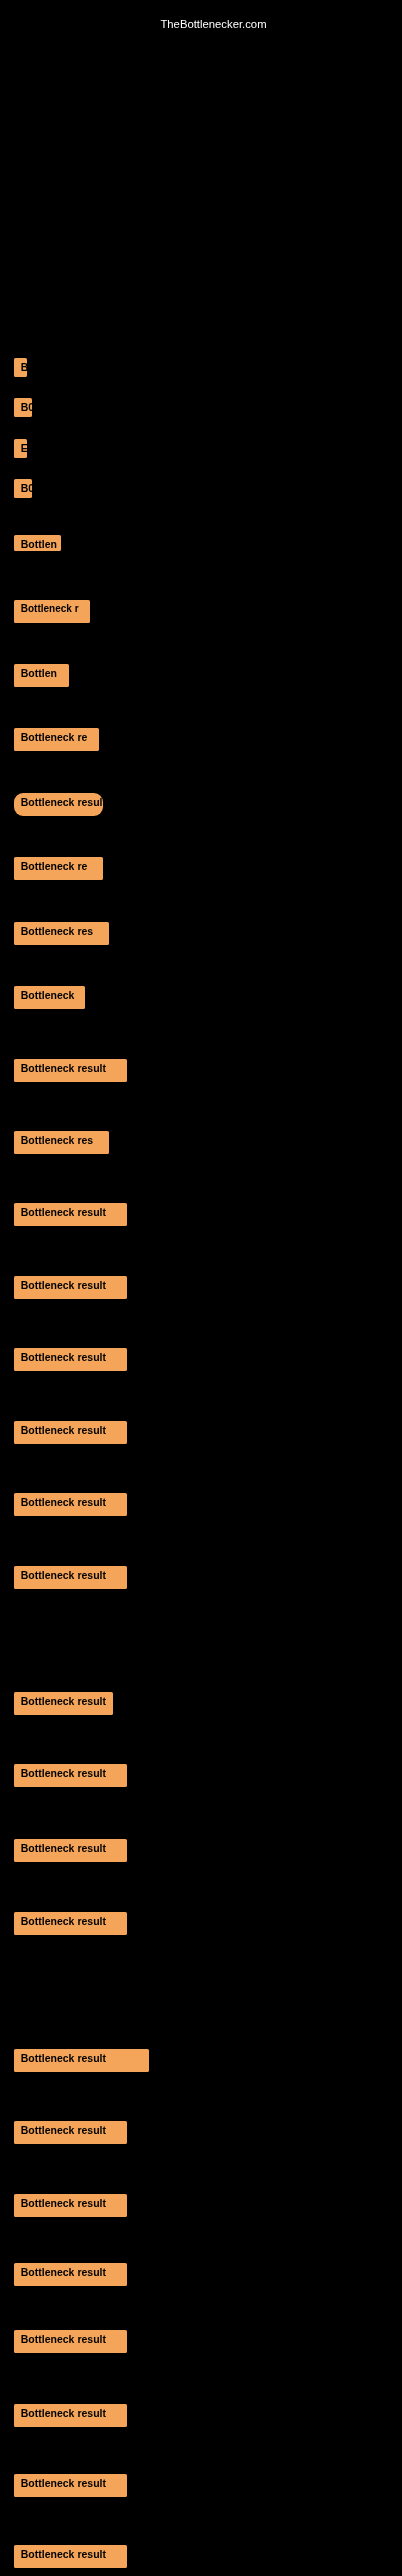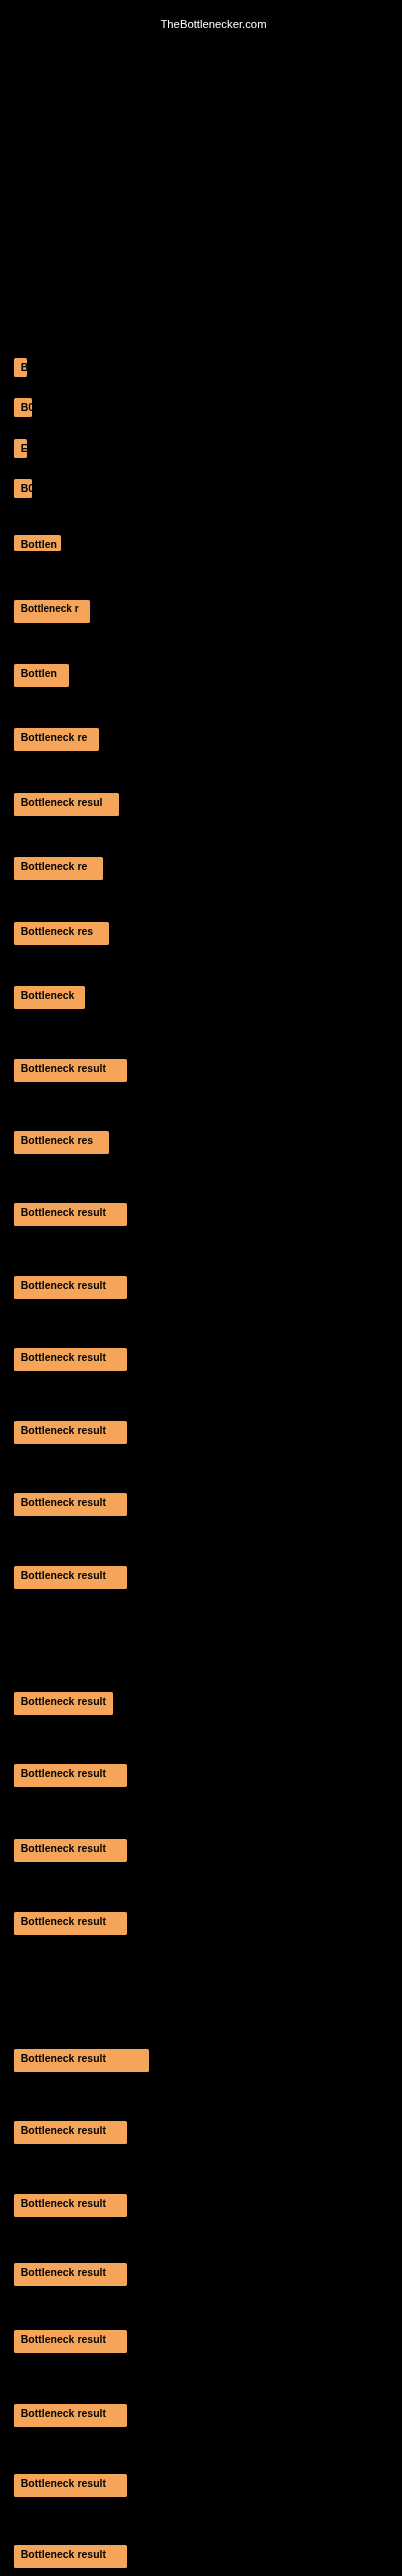--- a/index.html
+++ b/index.html
@@ -44,21 +44,21 @@
 
 <div id="labels-container">
     <div class="bottleneck-label" style="top: 346px; left: 2.4px; width: 11.3px; height: 19.3px; font-size: 10.5px;">B</div>
     <div class="bottleneck-label" style="top: 386px; left: 2.4px; width: 17.7px; height: 19.3px; font-size: 10.5px;">B0</div>
     <div class="bottleneck-label" style="top: 427px; left: 2.4px; width: 9.7px; height: 19.3px; font-size: 10.5px;">E</div>
     <div class="bottleneck-label" style="top: 467px; left: 2.4px; width: 17.7px; height: 19.3px; font-size: 10.5px;">B0</div>
     <div class="bottleneck-label" style="top: 523px; left: 2.4px; width: 47px; height: 16px; font-size: 10.5px;">Bottlen</div>
     <div class="bottleneck-label" style="top: 588px; left: 2.4px; width: 76px; height: 22.5px; font-size: 10px;">Bottleneck r</div>
     <div class="bottleneck-label" style="top: 652px; left: 2.4px; width: 55px; height: 22.5px; font-size: 10.5px;">Bottlen</div>
     <div class="bottleneck-label" style="top: 716px; left: 2.4px; width: 85px; height: 22.5px; font-size: 10.5px;">Bottleneck re</div>
-    <div class="bottleneck-label" style="top: 781px; left: 2.4px; width: 105px; height: 22.5px; font-size: 10.5px;">Bottleneck resul</div>
+    <div class="bottleneck-label" style="top: 781px; left: 2.4px; width: 89px; height: 22.5px; font-size: 10.5px; border-radius: 9px;">Bottleneck resul</div>
     <div class="bottleneck-label" style="top: 845px; left: 2.4px; width: 89px; height: 22.5px; font-size: 10.5px;">Bottleneck re</div>
     <div class="bottleneck-label" style="top: 910px; left: 2.4px; width: 95px; height: 22.5px; font-size: 10.5px;">Bottleneck res</div>
     <div class="bottleneck-label" style="top: 974px; left: 2.4px; width: 71px; height: 22.5px; font-size: 10.5px;">Bottleneck</div>
     <div class="bottleneck-label" style="top: 1047px; left: 2.4px; width: 113px; height: 22.5px; font-size: 10.5px;">Bottleneck result</div>
     <div class="bottleneck-label" style="top: 1119px; left: 2.4px; width: 95px; height: 22.5px; font-size: 10.5px;">Bottleneck res</div>
     <div class="bottleneck-label" style="top: 1191px; left: 2.4px; width: 113px; height: 22.5px; font-size: 10.5px;">Bottleneck result</div>
     <div class="bottleneck-label" style="top: 1264px; left: 2.4px; width: 113px; height: 22.5px; font-size: 10.5px;">Bottleneck result</div>
     <div class="bottleneck-label" style="top: 1336px; left: 2.4px; width: 113px; height: 22.5px; font-size: 10.5px;">Bottleneck result</div>
     <div class="bottleneck-label" style="top: 1409px; left: 2.4px; width: 113px; height: 22.5px; font-size: 10.5px;">Bottleneck result</div>
     <div class="bottleneck-label" style="top: 1481px; left: 2.4px; width: 113px; height: 22.5px; font-size: 10.5px;">Bottleneck result</div>

